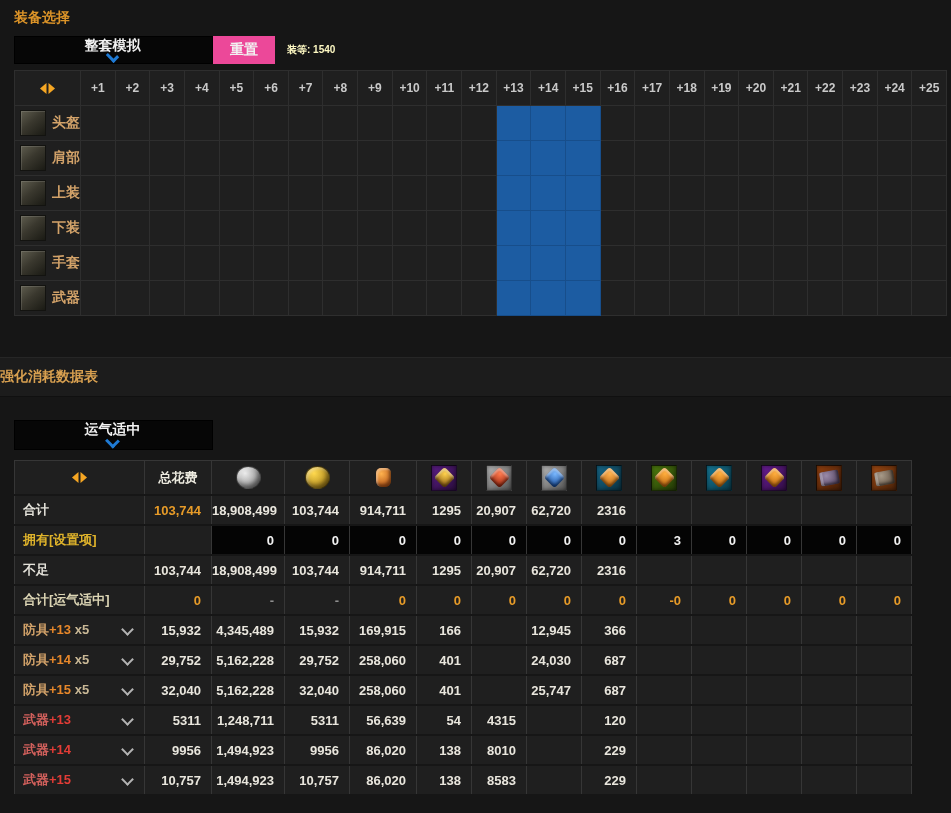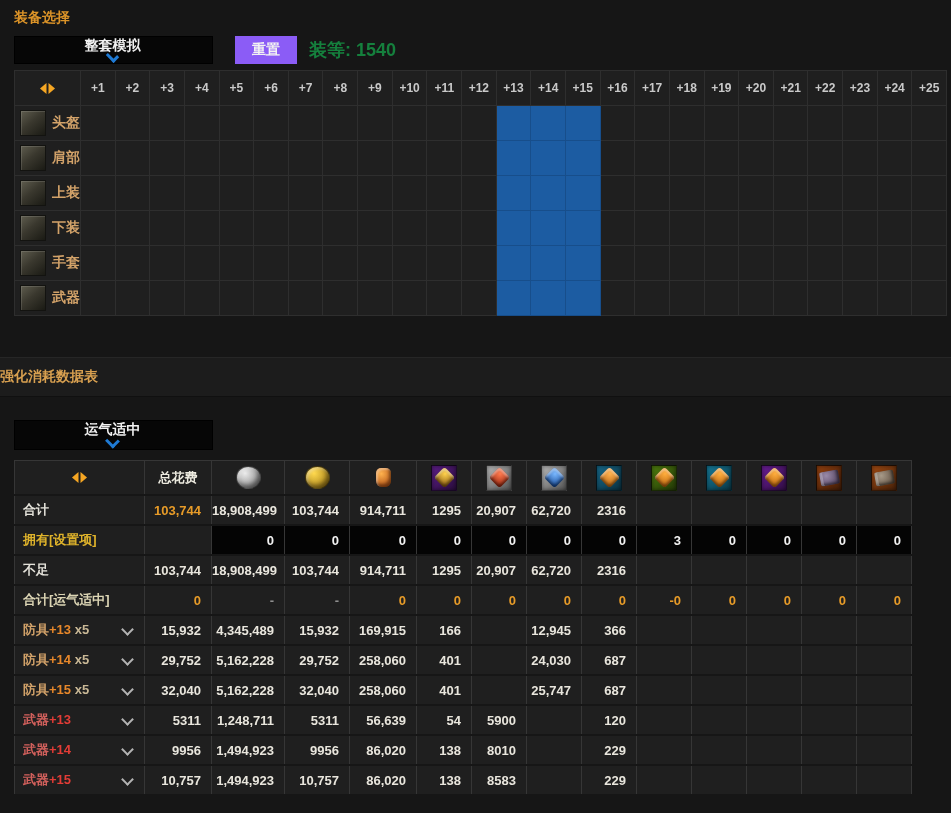--- a/index.html
+++ b/index.html
@@ -3,22 +3,22 @@
 <meta charset="utf-8">
 <style>
   html,body{margin:0;padding:0;background:#161616;}
   body{width:951px;height:813px;overflow:hidden;font-family:"Liberation Sans","DejaVu Sans",sans-serif;}
   .sec-title{margin:8px 0 0 14px;font-size:14px;font-weight:700;color:#db9328;height:18px;line-height:18px;}
   
   .controls{display:flex;align-items:center;margin:10px 0 0 14px;height:28px;}
   .dd{background:#060606;border:1px solid #000;box-sizing:border-box;display:flex;align-items:center;justify-content:space-between;padding:0 12px 0 10px;color:#f0f0f0;font-size:14px;font-weight:700;cursor:pointer;flex-direction:column;}
   .dd1{width:199px;height:28px;}
   .chev{width:8px;height:8px;border-right:3px solid #1f7ad4;border-bottom:3px solid #1f7ad4;transform:rotate(45deg) translate(-2px,-2px);}
-  .reset{margin-left:22px;width:62px;height:28px;background:#8b5cf6;border:none;color:#f2f2f2;font-size:14px;font-weight:700;font-family:inherit;cursor:pointer;}
-  .ilvl{margin-left:12px;font-size:18px;font-weight:700;color:#15803d;}
+  .reset{margin-left:0;width:62px;height:28px;background:#ec4899;border:none;color:#f2f2f2;font-size:14px;font-weight:700;font-family:inherit;cursor:pointer;}
+  .ilvl{margin-left:12px;font-size:10px;font-weight:700;color:#fef9c3;}
   
   .etable{margin:6px 0 0 14px;width:933px;border-top:1px solid #2e2e2e;border-left:1px solid #2e2e2e;box-sizing:border-box;}
   .erow{display:flex;height:35px;box-sizing:border-box;}
   .elabel{width:66px;flex:0 0 66px;}
   .ecell{flex:1 1 0;}
   .egcell{background:#1f1f1f;border-right:1px solid #2e2e2e;border-bottom:1px solid #2e2e2e;box-sizing:border-box;}
   .ehc{display:flex;align-items:center;justify-content:center;color:#c9c9c9;font-size:12px;font-weight:700;}
   .hl{background:#1c5ca2;border-right:1px solid #174e8b;border-bottom:1px solid #174e8b;}
   .slotcell{display:flex;align-items:center;gap:6px;padding-left:5px;}
   .slot-icon{width:26px;height:26px;flex:0 0 26px;background:linear-gradient(140deg,#5e5c4e 0%,#3a382e 45%,#1a1a14 100%);border:1px solid #131310;box-sizing:border-box;box-shadow:inset 1px 1px 0 rgba(255,255,255,.12);}
@@ -498,21 +498,21 @@
           <td class="num"></td>
           <td class="num"></td>
         </tr>
         <tr>
           <td class="lblcell"><span class="lsalmon">武器</span><span class="lred">+13</span><span class="rchev"></span></td>
           <td class="num">5311</td>
           <td class="num">1,248,711</td>
           <td class="num">5311</td>
           <td class="num">56,639</td>
           <td class="num">54</td>
-          <td class="num">5900</td>
+          <td class="num">4315</td>
           <td class="num"></td>
           <td class="num">120</td>
           <td class="num"></td>
           <td class="num"></td>
           <td class="num"></td>
           <td class="num"></td>
           <td class="num"></td>
         </tr>
         <tr>
           <td class="lblcell"><span class="lsalmon">武器</span><span class="lred">+14</span><span class="rchev"></span></td>

